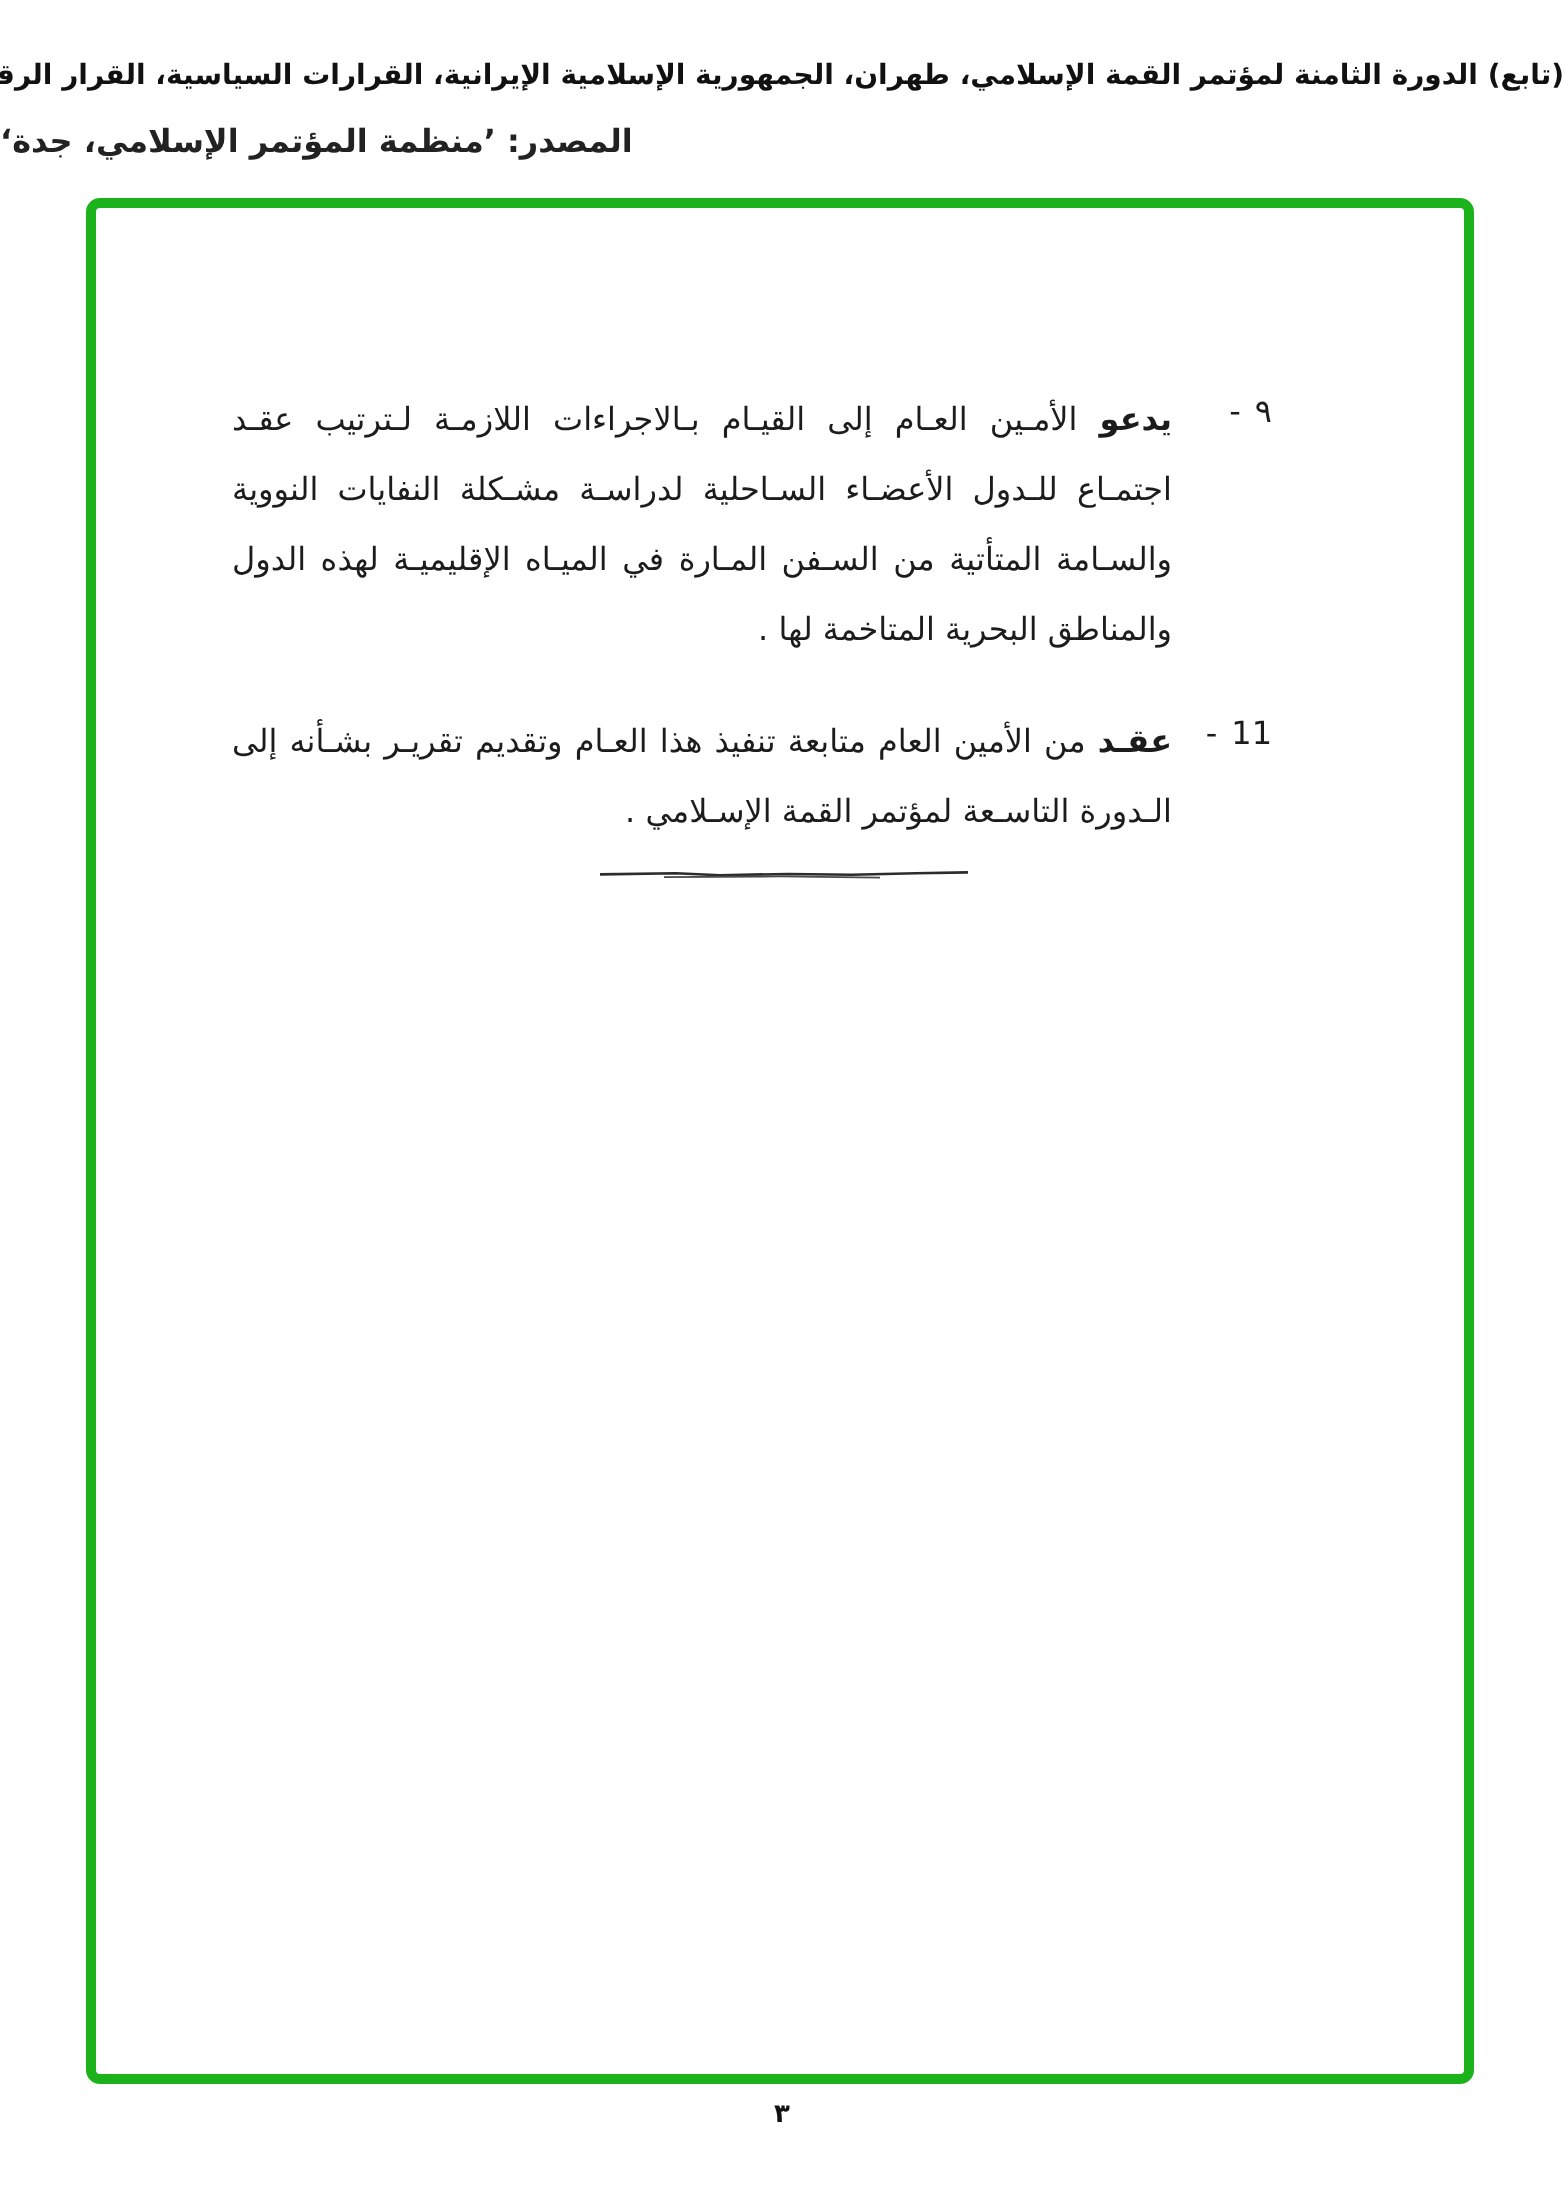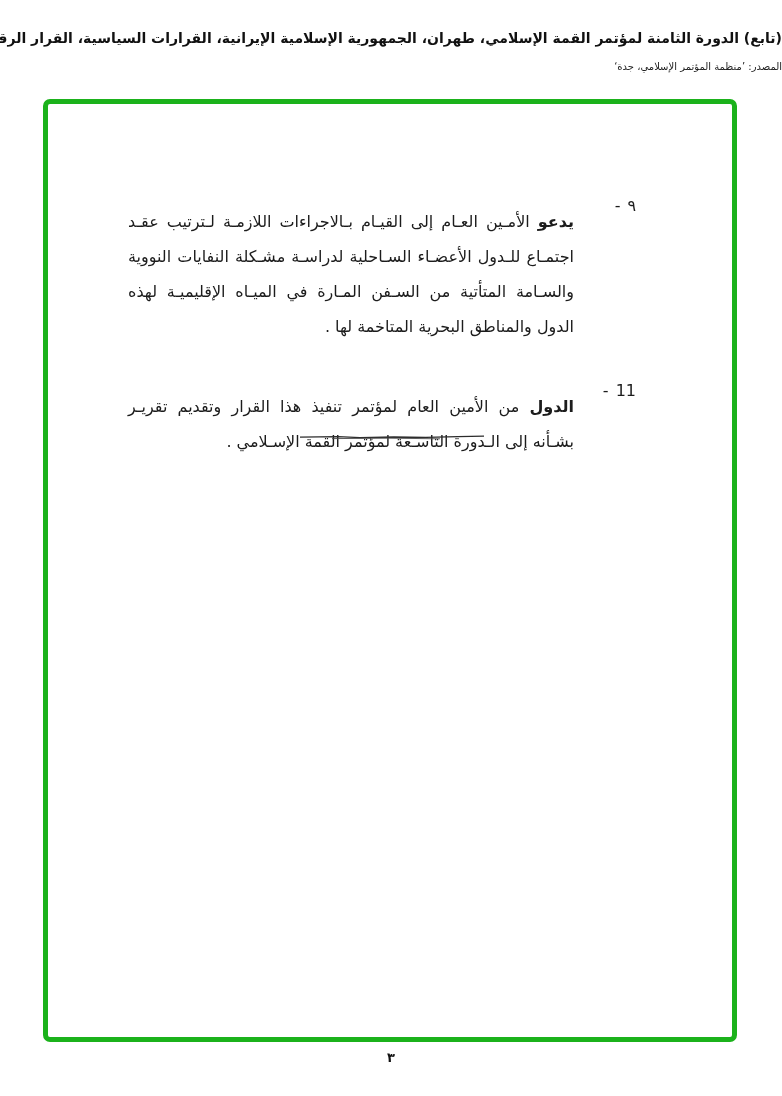--- a/index.html
+++ b/index.html
@@ -26,24 +26,24 @@
     font-size: 14px;
     font-weight: bold;
     color: #111111;
     white-space: nowrap;
   }
   .header-line2 {
     position: absolute;
     top: 61px;
     left: 0;
     right: 0;
-    text-align: right;
+    text-align: left;
     direction: rtl;
-    font-size: 10px;
-    font-weight: normal;
+    font-size: 16px;
+    font-weight: bold;
     color: #222222;
   }
   
   .doc-frame {
     position: absolute;
     left: 43px;
     top: 99px;
     width: 684px;
     height: 933px;
     border: 5px solid #1bb21b;
@@ -66,21 +66,21 @@
   }
   .item-marker {
     flex: 0 0 34px;
     display: flex;
     gap: 7px;
     font-size: 16px;
     line-height: 35px;
     white-space: nowrap;
   }
   .item-text {
-    margin: 16px;
+    margin: 4px;
     flex: 1 1 auto;
     font-size: 16px;
     line-height: 35px;
     text-align: justify;
   }
   .item-text b { font-weight: bold; }
   
   .divider {
     position: absolute;
     top: 322px;
@@ -123,21 +123,21 @@
           <span>-</span>
         </div>
         <p class="item-text"><b>يدعو</b> <span>الأمـين العـام إلى القيـام بـالاجراءات اللازمـة لـترتيب عقـد اجتمـاع للـدول الأعضـاء السـاحلية لدراسـة مشـكلة النفايات النووية والسـامة المتأتية من السـفن المـارة في الميـاه الإقليميـة لهذه الدول والمناطق البحرية المتاخمة لها .</span></p>
       </div>
 
       <div class="list-item">
         <div class="item-marker">
           <span>11</span>
           <span>-</span>
         </div>
-        <p class="item-text"><b>الدول</b> <span>من الأمين العام لمؤتمر تنفيذ هذا القرار وتقديم تقريـر بشـأنه إلى الـدورة التاسـعة لمؤتمر القمة الإسـلامي .</span></p>
+        <p class="item-text"><b>عقـد</b> <span>من الأمين العام متابعة تنفيذ هذا العـام وتقديم تقريـر بشـأنه إلى الـدورة التاسـعة لمؤتمر القمة الإسـلامي .</span></p>
       </div>
 
     </div>
 
     <div class="divider">
       <svg width="188" height="8" viewBox="0 0 188 8" aria-hidden="true">
         <path d="M2 4.2 L40 3.6 L62 4.6 L96 4.0 L128 4.4 L160 3.6 L186 3.2" stroke="#2c2c2c" stroke-width="1.3" fill="none"></path>
         <path d="M34 5.6 L92 5.2 L142 5.8" stroke="#4a4a4a" stroke-width="0.9" fill="none"></path>
       </svg>
     </div>

